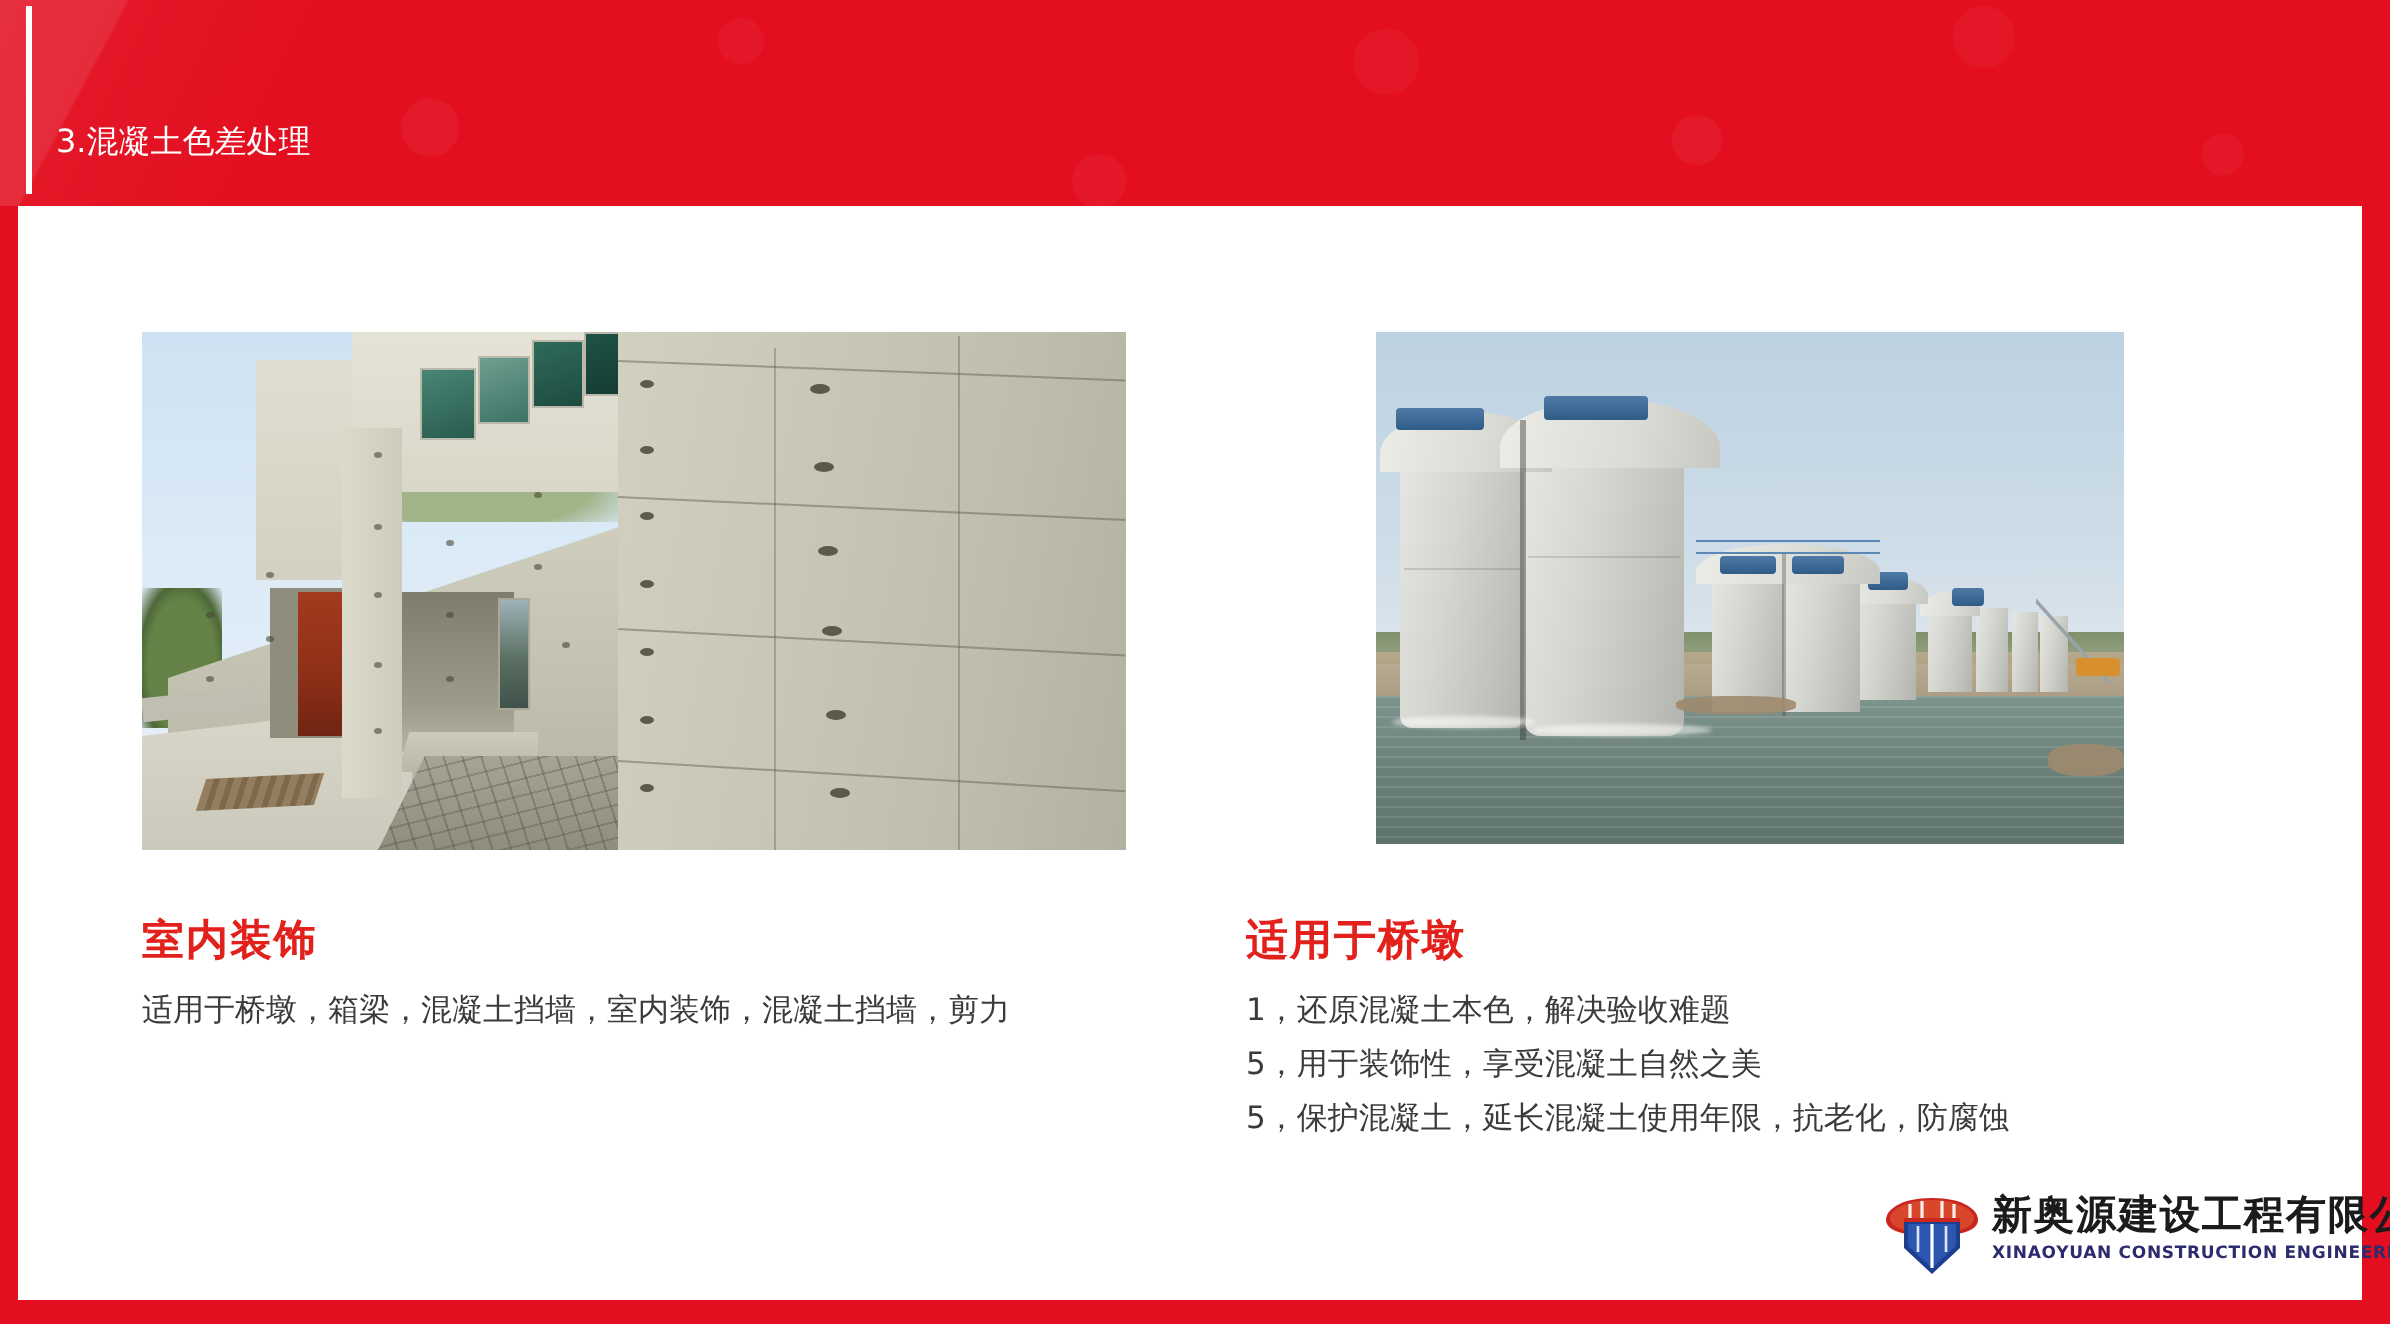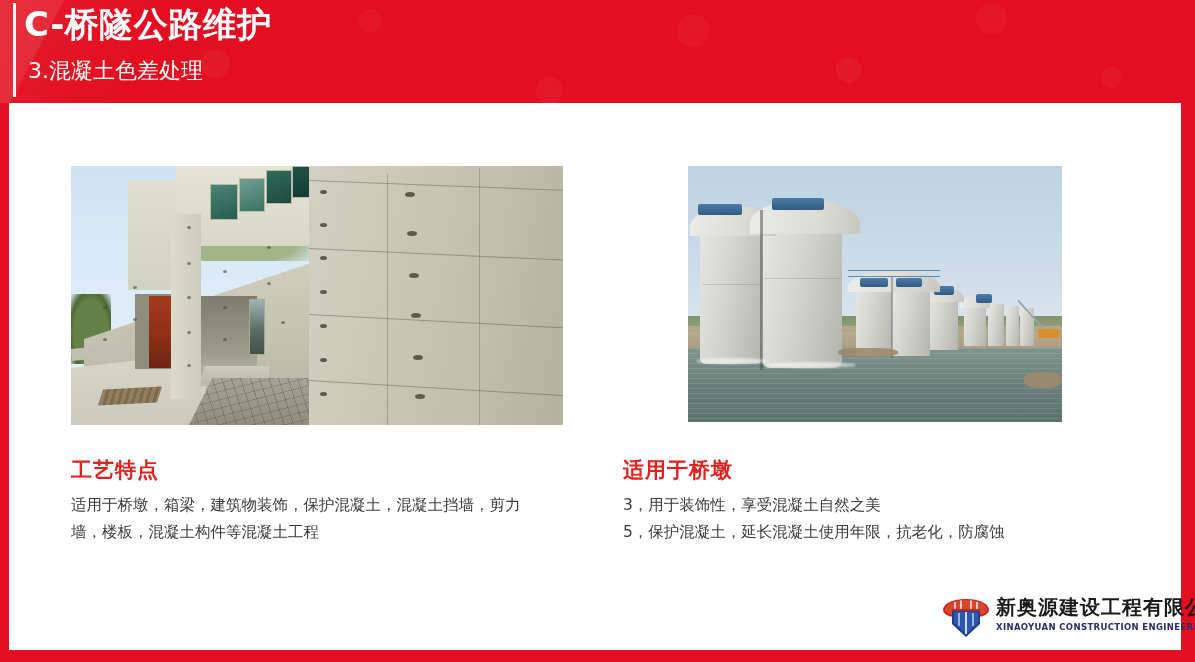--- a/index.html
+++ b/index.html
@@ -46,21 +46,21 @@
   
   #title-accent{position:absolute;left:13px;top:3px;width:3px;height:94px;background:#ffffff;}
 
   #title-main{
     position:absolute;left:24px;top:2px;
     color:#ffffff;font-size:34px;font-weight:bold;
     letter-spacing:.5px;line-height:44px;white-space:nowrap;
   }
   #title-sub{
     position:absolute;left:28px;top:55px;
-    color:#ffffff;font-size:22px;font-weight:normal;
+    color:#ffffff;font-size:16px;font-weight:normal;
     line-height:32px;white-space:nowrap;
   }
 
   
   .photo{position:absolute;overflow:hidden;background:#cfd8dc;}
 
   
   #photo-left{left:71px;top:166px;width:492px;height:259px;}
   #photo-left .sky{
     position:absolute;inset:0;
@@ -252,21 +252,20 @@
 </style>
 </head>
 <body>
 
 <div id="slide">
 
   <div id="header-band">
     <div id="header-pattern"></div>
     <div id="header-diag"></div>
     <div id="title-accent"></div>
-    <div id="title-main">C-桥隧公路维护</div>
     <div id="title-sub">3.混凝土色差处理</div>
   </div>
 
   <div id="frame-left"></div>
   <div id="frame-right"></div>
   <div id="frame-bottom"></div>
 
   <div class="photo" id="photo-left">
     <div class="sky"></div>
     <div class="tree2"></div>
@@ -369,29 +368,29 @@
     <div class="cap" style="left:84px;top:32px;width:52px;height:12px;"></div>
     <div class="shadowline" style="left:14px;top:118px;width:58px;height:1px;opacity:.5;"></div>
     <div class="shadowline" style="left:76px;top:112px;width:76px;height:1px;opacity:.5;"></div>
 
     <div class="foam" style="left:8px;top:192px;width:72px;"></div>
     <div class="foam" style="left:78px;top:196px;width:90px;"></div>
     <div class="rocks" style="left:150px;top:182px;width:60px;height:9px;"></div>
     <div class="rocks" style="left:336px;top:206px;width:38px;height:16px;"></div>
   </div>
 
-  <div class="col-heading" id="heading-left">工艺特点</div>
+  <div class="col-heading" id="heading-left">室内装饰</div>
   <div class="col-body" id="body-left">
-    <span class="body-line">适用于桥墩，箱梁，建筑物装饰，保护混凝土，混凝土挡墙，剪力</span>
-    <span class="body-line">墙，楼板，混凝土构件等混凝土工程</span>
+    <span class="body-line">适用于桥墩，箱梁，混凝土挡墙，室内装饰，混凝土挡墙，剪力</span>
   </div>
 
   <div class="col-heading" id="heading-right">适用于桥墩</div>
   <div class="col-body" id="body-right">
-    <span class="body-line">3，用于装饰性，享受混凝土自然之美</span>
+    <span class="body-line">1，还原混凝土本色，解决验收难题</span>
+    <span class="body-line">5，用于装饰性，享受混凝土自然之美</span>
     <span class="body-line">5，保护混凝土，延长混凝土使用年限，抗老化，防腐蚀</span>
   </div>
 
   <div id="logo">
     <div id="logo-mark">
       <svg viewBox="0 0 48 44" width="48" height="44" xmlns="http://www.w3.org/2000/svg">
 
         <path d="M24 3 C8 3 1 9 1 14 C1 19 9 22 24 22 C39 22 47 19 47 14 C47 9 40 3 24 3 Z" fill="#C9261F"></path>
         <path d="M24 4 C11 4 3 9 3 13.5 C3 17.5 11 20.5 24 20.5 C37 20.5 45 17.5 45 13.5 C45 9 37 4 24 4 Z" fill="#D8462C"></path>
         <path d="M13 6 L13 19 M19 4.5 L19 20.5 M29 4.5 L29 20.5 M35 6 L35 19" stroke="#ffffff" stroke-width="1.6" fill="none" opacity=".9"></path>

